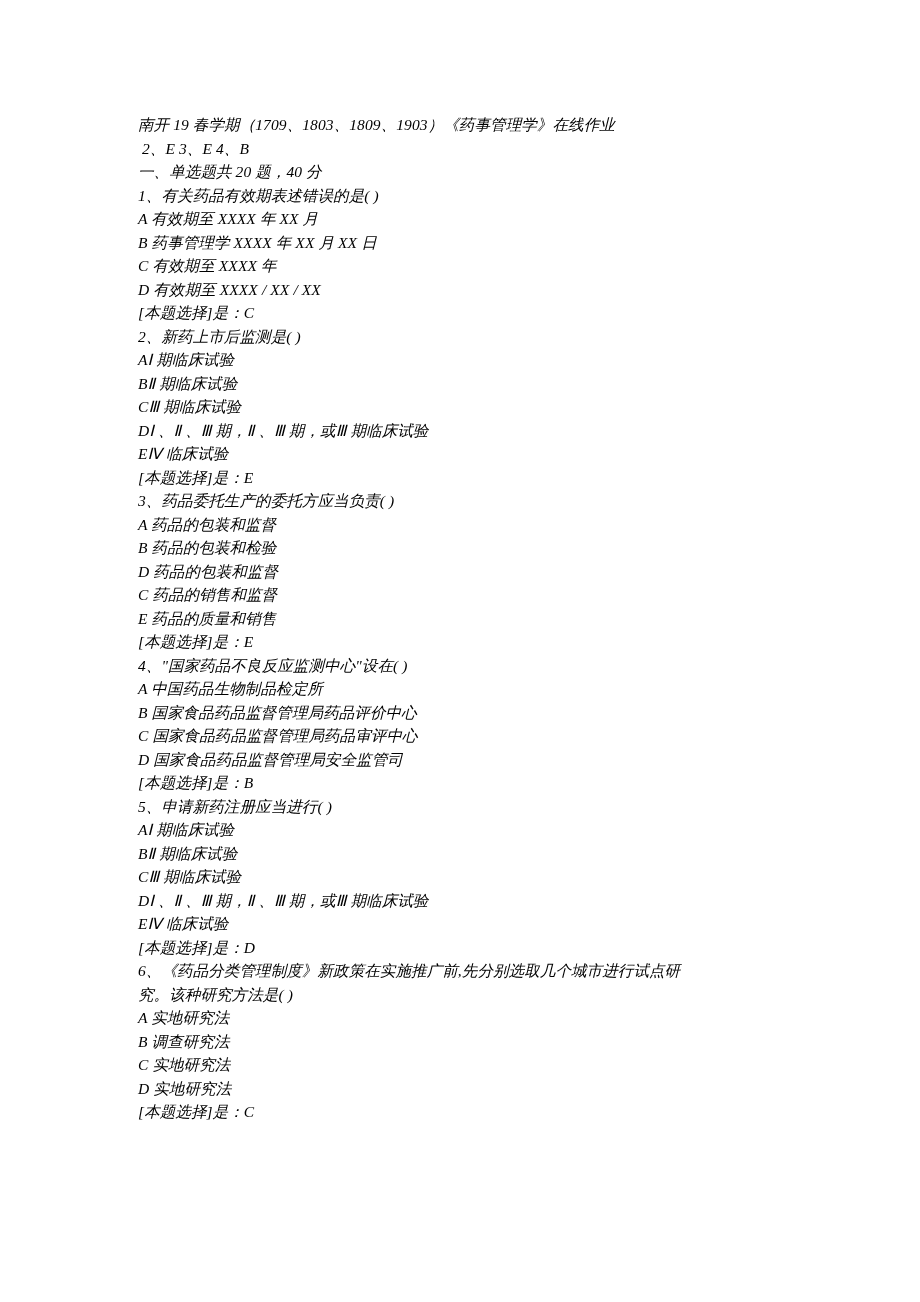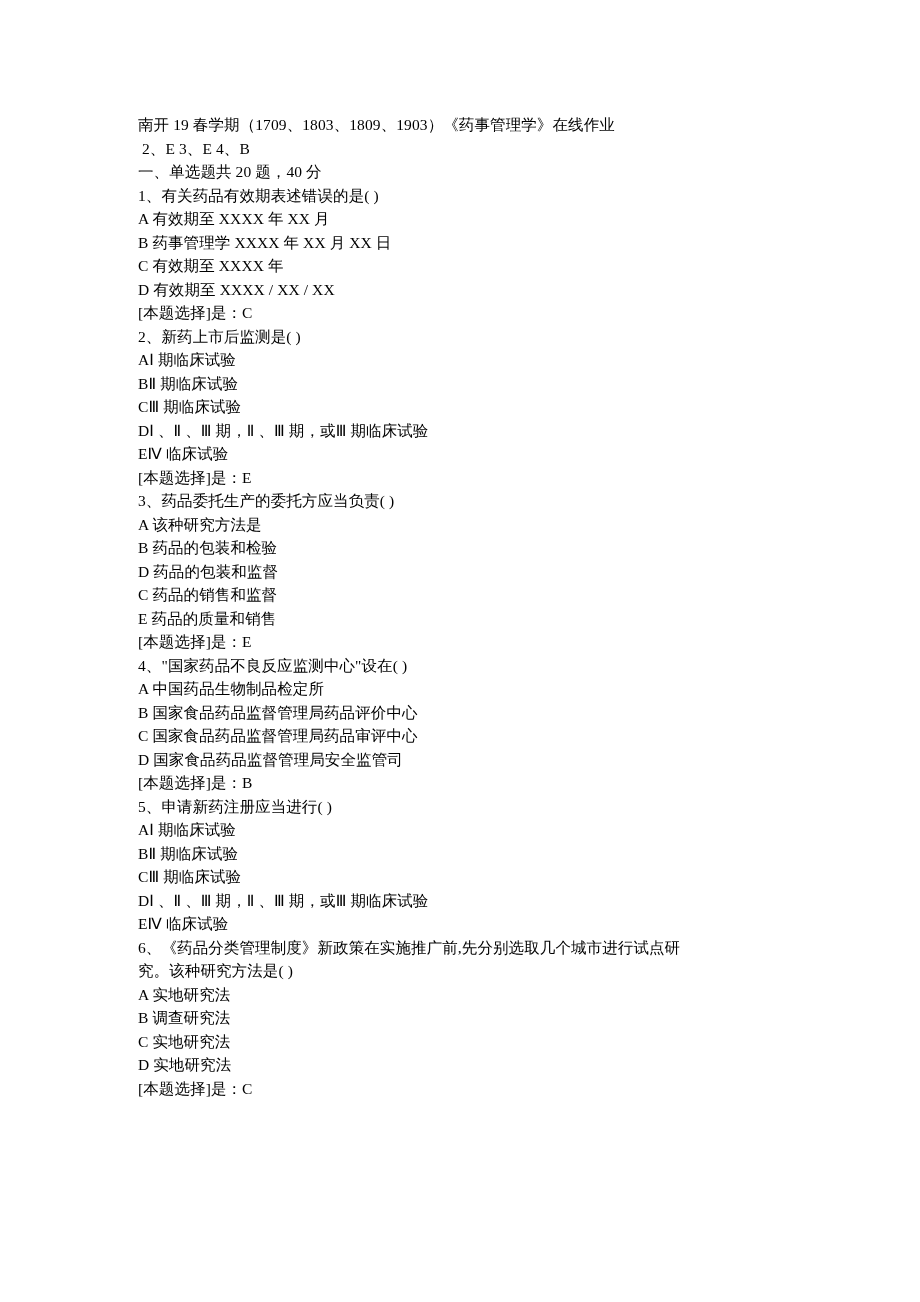--- a/index.html
+++ b/index.html
@@ -6,20 +6,21 @@
       margin: 0;
       padding: 0;
       background: #fff;
       font-family: "SimSun", "宋体", serif;
       width: 920px;
     }
     .page {
       padding: 113px 137px 120px 138px;
       box-sizing: border-box;
       width: 842px;
+      font-style: italic;
     }
     .line {
       font-size: 15.5px;
       line-height: 23.5px;
       color: #000;
       letter-spacing: 0.1px;
       white-space: pre-wrap;
     }
   </style>
 </head>
@@ -39,40 +40,41 @@
 
   <div class="line">2、新药上市后监测是( )</div>
   <div class="line">AⅠ 期临床试验</div>
   <div class="line">BⅡ 期临床试验</div>
   <div class="line">CⅢ 期临床试验</div>
   <div class="line">DⅠ 、Ⅱ 、Ⅲ 期，Ⅱ 、Ⅲ 期，或Ⅲ 期临床试验</div>
   <div class="line">EⅣ 临床试验</div>
   <div class="line">[本题选择]是：E</div>
 
   <div class="line">3、药品委托生产的委托方应当负责( )</div>
-  <div class="line">A 该种研究方法是</div>
+  <div class="line">A 药品的包装和监督</div>
   <div class="line">B 药品的包装和检验</div>
   <div class="line">D 药品的包装和监督</div>
   <div class="line">C 药品的销售和监督</div>
   <div class="line">E 药品的质量和销售</div>
   <div class="line">[本题选择]是：E</div>
 
   <div class="line">4、"国家药品不良反应监测中心"设在( )</div>
   <div class="line">A 中国药品生物制品检定所</div>
   <div class="line">B 国家食品药品监督管理局药品评价中心</div>
   <div class="line">C 国家食品药品监督管理局药品审评中心</div>
   <div class="line">D 国家食品药品监督管理局安全监管司</div>
   <div class="line">[本题选择]是：B</div>
 
   <div class="line">5、申请新药注册应当进行( )</div>
   <div class="line">AⅠ 期临床试验</div>
   <div class="line">BⅡ 期临床试验</div>
   <div class="line">CⅢ 期临床试验</div>
   <div class="line">DⅠ 、Ⅱ 、Ⅲ 期，Ⅱ 、Ⅲ 期，或Ⅲ 期临床试验</div>
   <div class="line">EⅣ 临床试验</div>
+  <div class="line">[本题选择]是：D</div>
 
   <div class="line">6、《药品分类管理制度》新政策在实施推广前,先分别选取几个城市进行试点研究。该种研究方法是( )</div>
   <div class="line">A 实地研究法</div>
   <div class="line">B 调查研究法</div>
   <div class="line">C 实地研究法</div>
   <div class="line">D 实地研究法</div>
   <div class="line">[本题选择]是：C</div>
 </div>
 
 </body></html>

